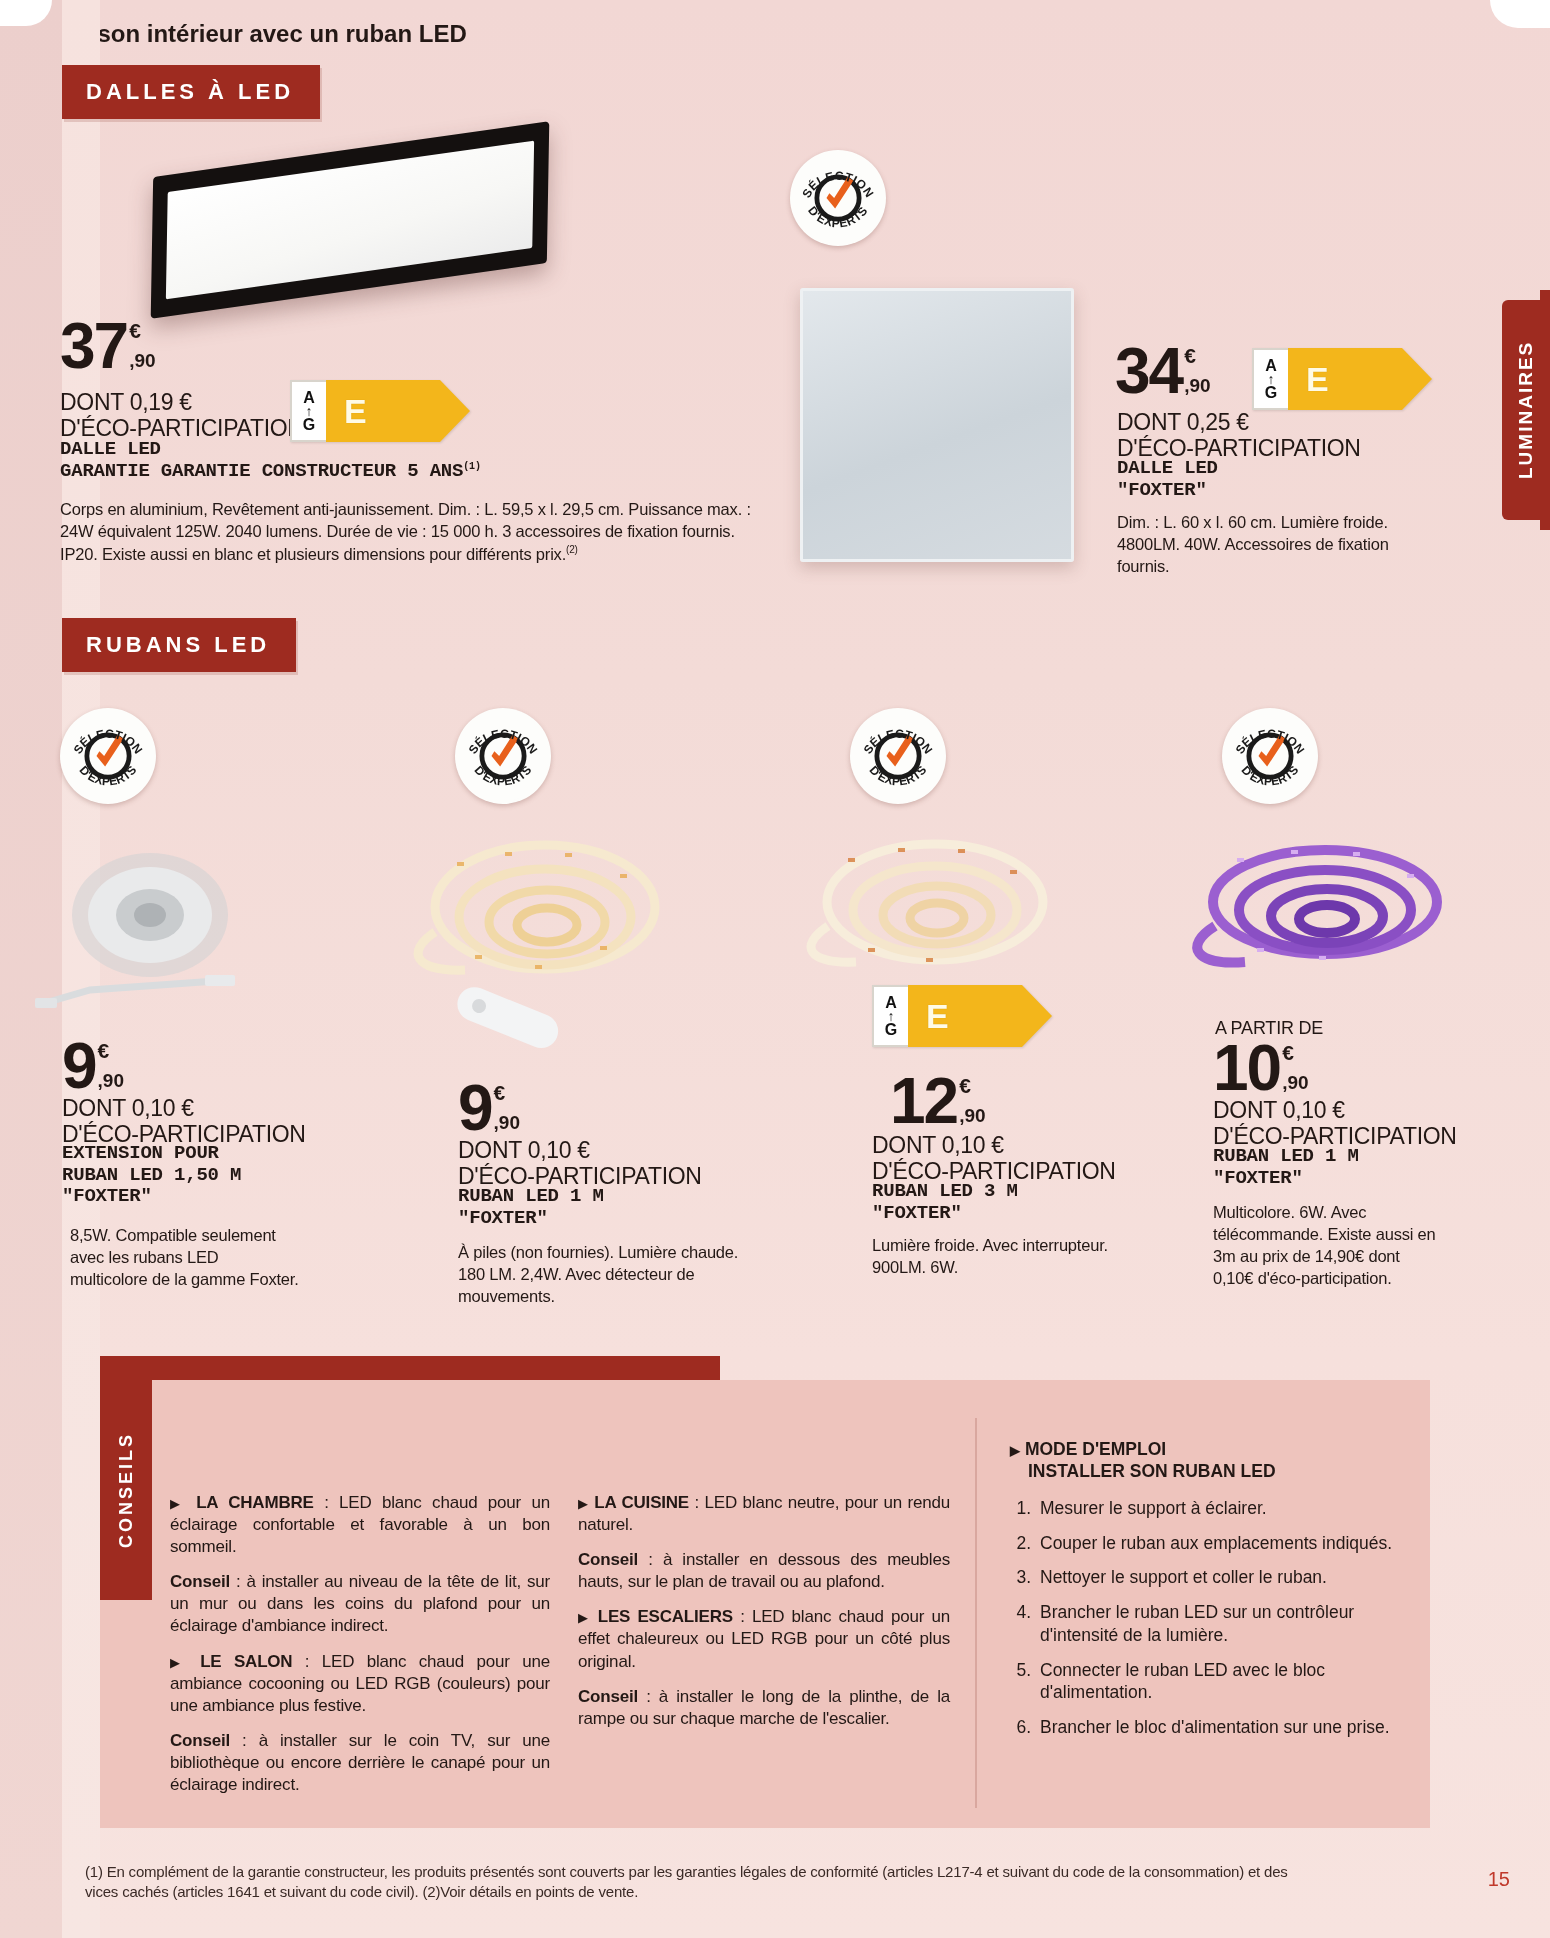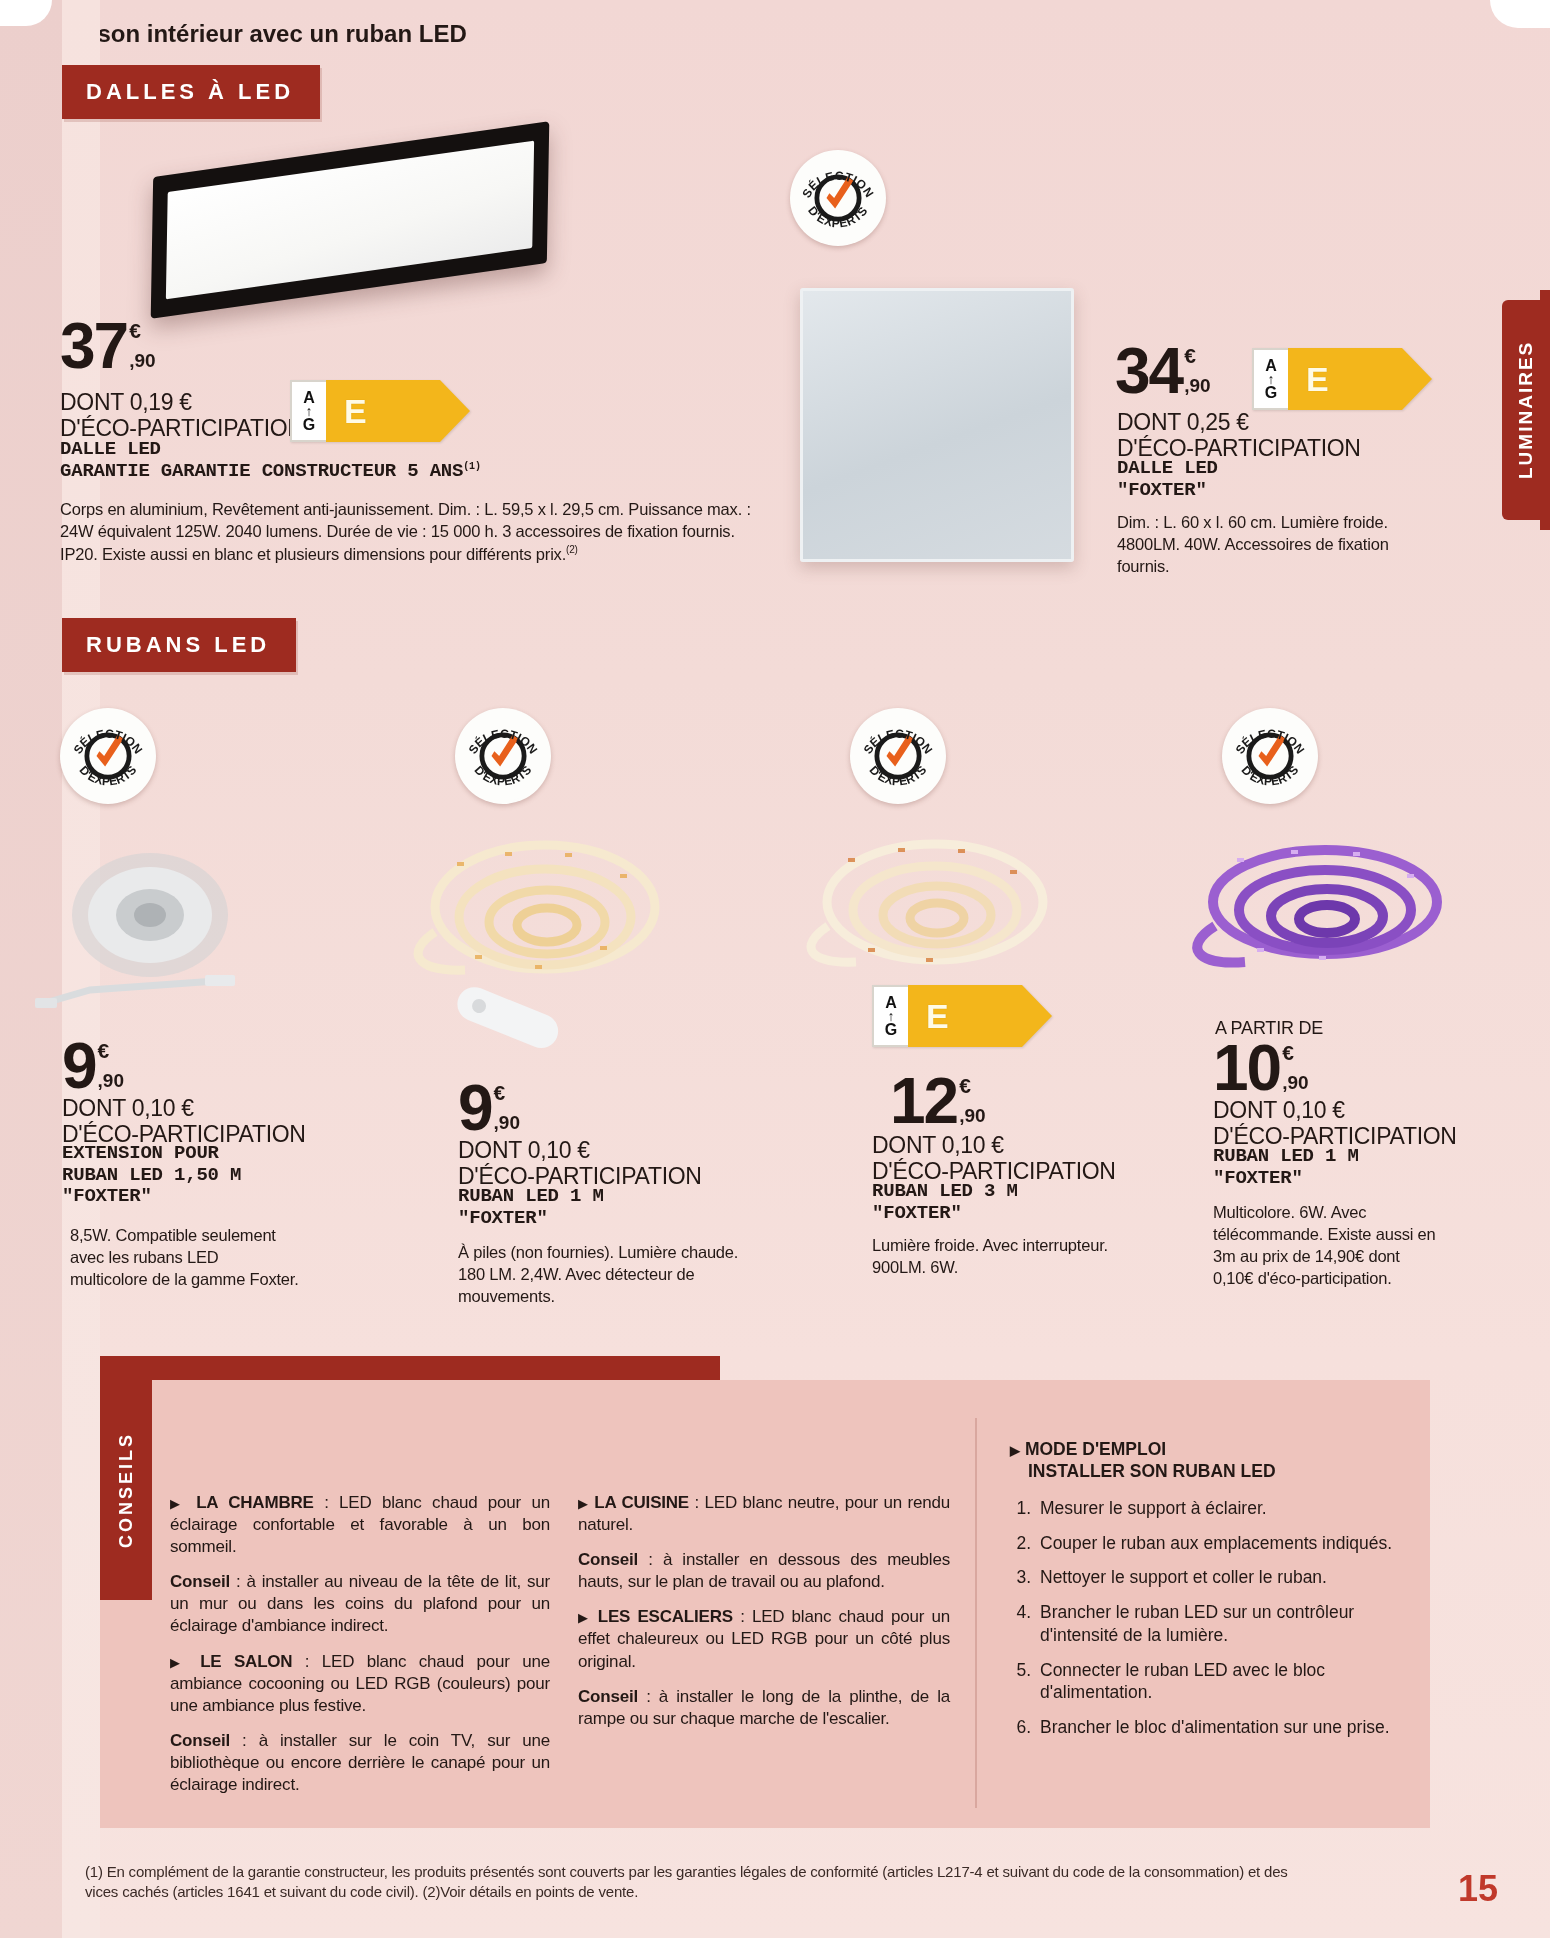--- a/index.html
+++ b/index.html
@@ -161,22 +161,22 @@
   .steps .hdr{font-weight:bold;font-size:17.5px;line-height:1.28;margin-bottom:14px;}
   .steps ol{margin:0;padding-left:26px;}
   .steps li{margin-bottom:12px;padding-left:4px;}
 
   
   .footer{
     position:absolute;left:85px;top:1862px;width:1230px;
     font-size:15px;line-height:1.35;color:#3a2a26;letter-spacing:-.2px;
   }
   .pageno{
-    position:absolute;right:52px;top:1868px;
-    color:#c0392b;font-weight:bold;font-size:36px;
+    position:absolute;right:40px;top:1868px;
+    color:#c0392b;font-weight:normal;font-size:20px;
   }
 </style>
 </head>
 <body>
 
 <div class="page">
 
   <div class="left-strip"></div>
   <div class="left-strip inner"></div>
   <div class="notch tl"></div>

